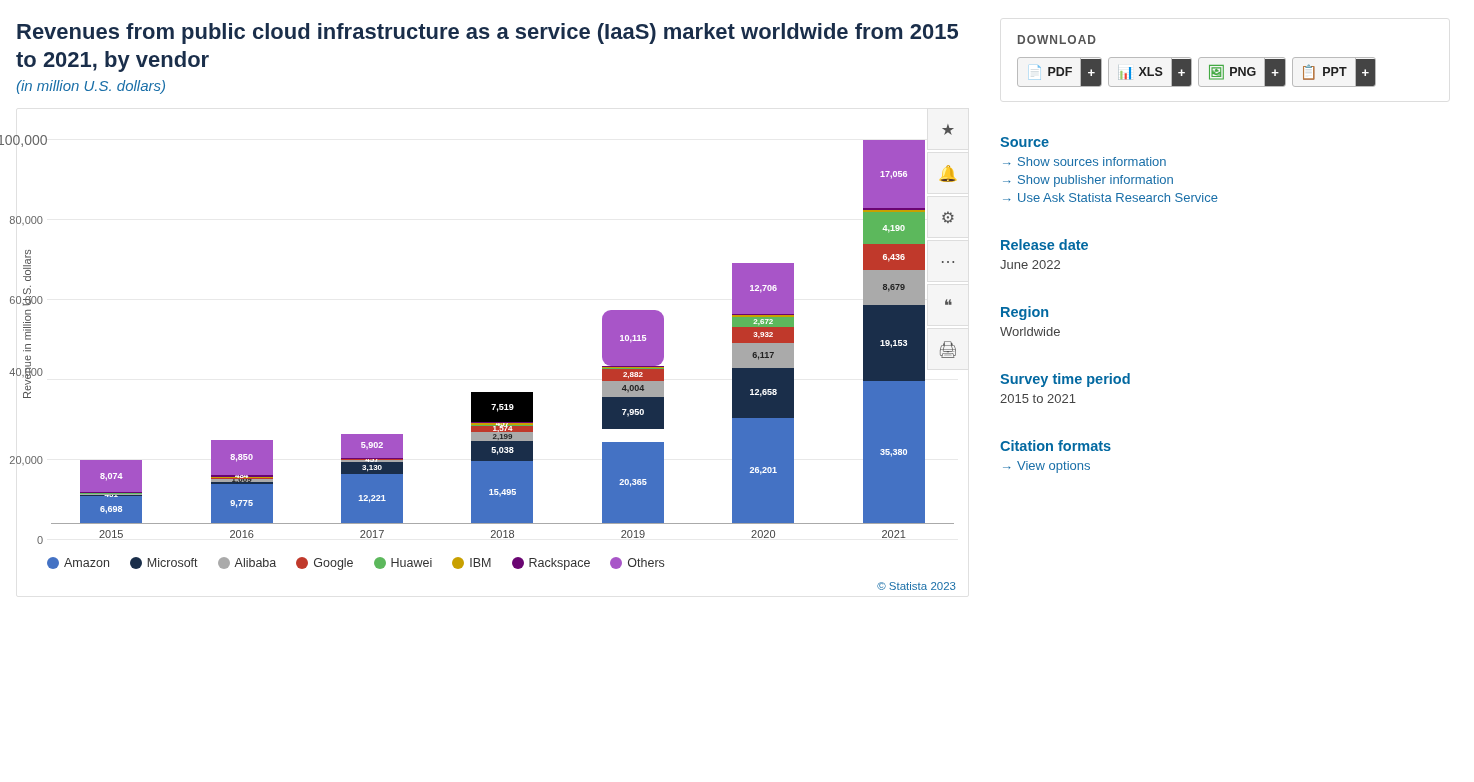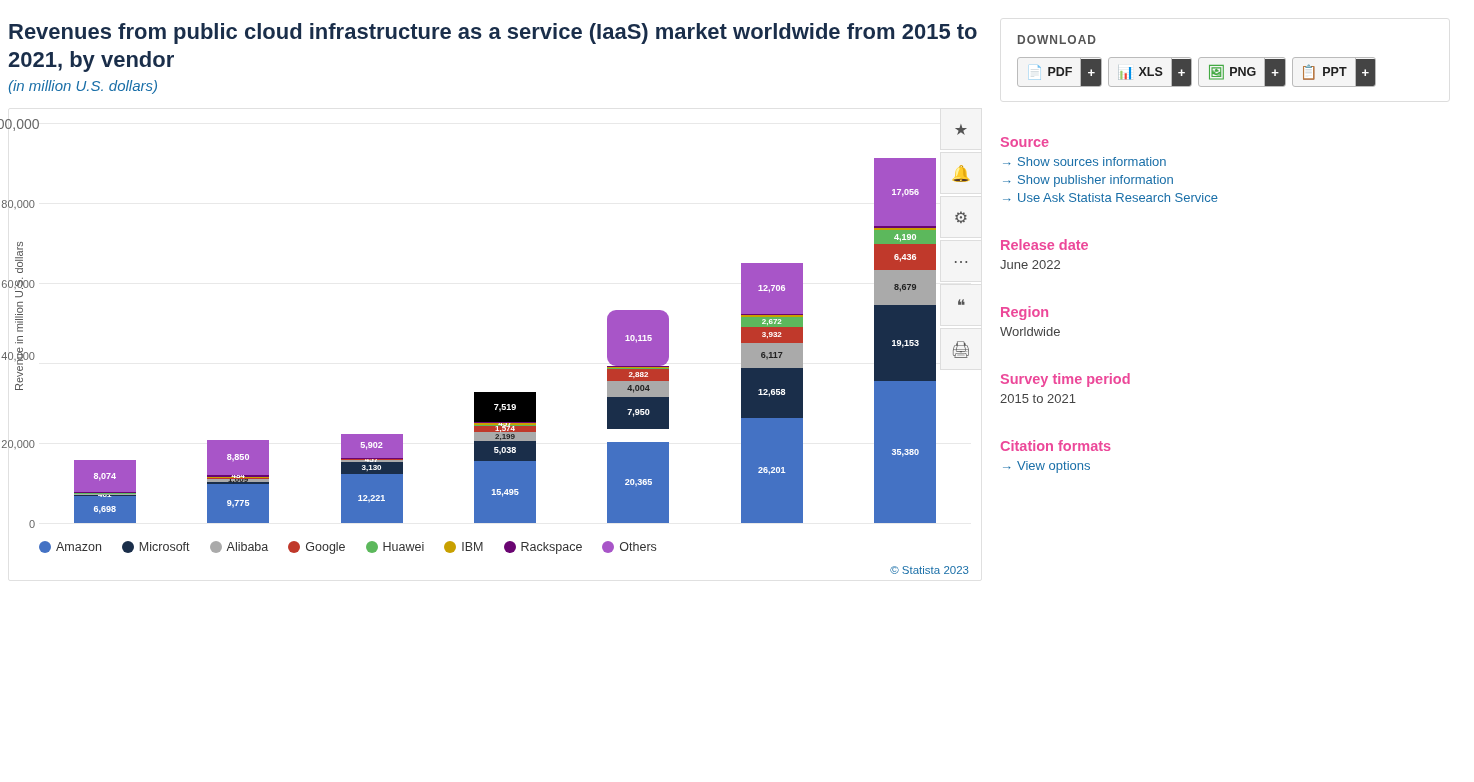--- a/index.html
+++ b/index.html
@@ -1,17 +1,17 @@
 <!DOCTYPE html>
 <html><head>
   <meta charset="utf-8">
   <style>
     * { box-sizing: border-box; margin: 0; padding: 0; }
     body { font-family: Arial, sans-serif; background: #fff; color: #222; width: 1474px; min-height: 782px; overflow: hidden; }
-    .container { display: flex; padding: 18px 24px 10px 8px; gap: 8px; }
+    .container { display: flex; padding: 18px 24px 10px 16px; gap: 21px; }
     .main { flex: 1; min-width: 0; }
     .sidebar { width: 460px; flex-shrink: 0; padding-left: 10px; }
 
     .chart-title { font-size: 22px; font-weight: 700; color: #1a2e4a; line-height: 1.25; margin-bottom: 4px; }
     .chart-subtitle { font-size: 15px; font-style: italic; color: #1a6fa8; margin-bottom: 14px; }
 
     .chart-area { position: relative; background: #fff; border: 1px solid #e0e0e0; border-radius: 2px; padding: 0; }
     .chart-with-axis { display: flex; }
     .y-axis-label { writing-mode: vertical-rl; transform: rotate(180deg); font-size: 11px; color: #555; text-align: center; padding: 10px 4px; white-space: nowrap; }
     .chart-content { flex: 1; position: relative; padding: 14px 10px 0 10px; }
@@ -34,21 +34,21 @@
 
     
     .download-section { background: #fff; border: 1px solid #ddd; border-radius: 3px; padding: 14px 16px 14px 16px; margin-bottom: 16px; }
     .download-title { font-size: 12px; font-weight: 700; color: #555; letter-spacing: 1px; text-transform: uppercase; margin-bottom: 10px; }
     .download-buttons { display: flex; gap: 6px; }
     .dl-btn { display: flex; align-items: center; border: 1px solid #bbb; border-radius: 3px; overflow: hidden; cursor: pointer; font-size: 12.5px; font-weight: 600; background: #f5f5f5; }
     .dl-btn-main { padding: 6px 8px 6px 8px; display: flex; align-items: center; gap: 4px; border-right: 1px solid #bbb; }
     .dl-btn-plus { padding: 6px 6px; background: #444; color: #fff; font-weight: 700; font-size: 13px; }
 
     .info-section { margin-top: 12px; }
-    .info-heading { font-size: 14.5px; font-weight: 700; color: #ec4899; margin-bottom: 4px; margin-top: 32px; }
+    .info-heading { font-size: 14.5px; font-weight: 700; color: #0369a1; margin-bottom: 4px; margin-top: 32px; }
     .info-link { font-size: 13px; color: #1a6fa8; cursor: pointer; margin-bottom: 3px; display: flex; align-items: center; gap: 4px; }
     .info-link::before { content: '→'; color: #1a6fa8; }
     .info-text { font-size: 13px; color: #444; margin-bottom: 10px; }
     .info-block { margin-bottom: 12px; }
 
     .chart-wrapper { position: relative; }
     .right-icons { position: absolute; right: 0; top: 0; display: flex; flex-direction: column; gap: 2px; z-index: 5; }
     .right-icon-btn { width: 42px; height: 42px; background: #f5f5f5; border: 1px solid #ddd; display: flex; align-items: center; justify-content: center; cursor: pointer; font-size: 16px; color: #555; }
   </style>
 </head>
@@ -216,34 +216,43 @@
                     </div>
                     <div class="bar-segment" style="height: 76.612px; background: rgb(26, 46, 74); width: 100%; position: relative; display: flex; align-items: center; justify-content: center;">
                       <span class="bar-label" style="color: rgb(255, 255, 255); font-size: 9px; font-weight: 600; text-align: center; line-height: 1; white-space: nowrap;">19,153</span>
                     </div>
                     <div class="bar-segment" style="height: 34.716px; background: rgb(170, 170, 170); width: 100%; position: relative; display: flex; align-items: center; justify-content: center;">
                       <span class="bar-label" style="color: rgb(34, 34, 34); font-size: 9px; font-weight: 600; text-align: center; line-height: 1; white-space: nowrap;">8,679</span>
                     </div>
                     <div class="bar-segment" style="height: 25.744px; background: rgb(192, 57, 43); width: 100%; position: relative; display: flex; align-items: center; justify-content: center;">
                       <span class="bar-label" style="color: rgb(255, 255, 255); font-size: 9px; font-weight: 600; text-align: center; line-height: 1; white-space: nowrap;">6,436</span>
                     </div>
-                    <div class="bar-segment" style="height: 14px; background: rgb(92, 184, 92); width: 100%; position: relative; display: flex; align-items: center; justify-content: center;">
+                    <div class="bar-segment" style="height: 32px; background: rgb(92, 184, 92); width: 100%; position: relative; display: flex; align-items: center; justify-content: center;">
                       <span class="bar-label" style="color: rgb(255, 255, 255); font-size: 9px; font-weight: 600; text-align: center; line-height: 1; white-space: nowrap;">4,190</span>
                     </div>
                     <div class="bar-segment" style="height: 2px; background: rgb(200, 160, 0); width: 100%; position: relative; display: flex; align-items: center; justify-content: center;"></div>
                     <div class="bar-segment" style="height: 2px; background: rgb(106, 5, 114); width: 100%; position: relative; display: flex; align-items: center; justify-content: center;"></div>
                     <div class="bar-segment" style="height: 68.224px; background: rgb(168, 85, 200); width: 100%; position: relative; display: flex; align-items: center; justify-content: center;">
                       <span class="bar-label" style="color: rgb(255, 255, 255); font-size: 9px; font-weight: 600; text-align: center; line-height: 1; white-space: nowrap;">17,056</span>
                     </div>
                   </div>
                 </div>
               </div>
 
             <div style="height:1px; background:#aaa; margin: 0 4px;"></div>
 
+            <div class="x-axis" id="x-axis" style="display:flex; gap:10px; padding:4px 4px 0 4px;">
+                <div style="flex: 1 1 0%; text-align: center; font-size: 11px; color: rgb(68, 68, 68);">2015</div>
+                <div style="flex: 1 1 0%; text-align: center; font-size: 11px; color: rgb(68, 68, 68);">2016</div>
+                <div style="flex: 1 1 0%; text-align: center; font-size: 11px; color: rgb(68, 68, 68);">2017</div>
+                <div style="flex: 1 1 0%; text-align: center; font-size: 11px; color: rgb(68, 68, 68);">2018</div>
+                <div style="flex: 1 1 0%; text-align: center; font-size: 11px; color: rgb(68, 68, 68);">2019</div>
+                <div style="flex: 1 1 0%; text-align: center; font-size: 11px; color: rgb(68, 68, 68);">2020</div>
+                <div style="flex: 1 1 0%; text-align: center; font-size: 11px; color: rgb(68, 68, 68);">2021</div>
+              </div>
           </div>
         </div>
 
         <div class="legend" id="legend">
             <div class="legend-item">
               <div class="legend-dot" style="background: rgb(68, 114, 196);"></div>
               <span>Amazon</span>
             </div>
             <div class="legend-item">
               <div class="legend-dot" style="background: rgb(26, 46, 74);"></div>

